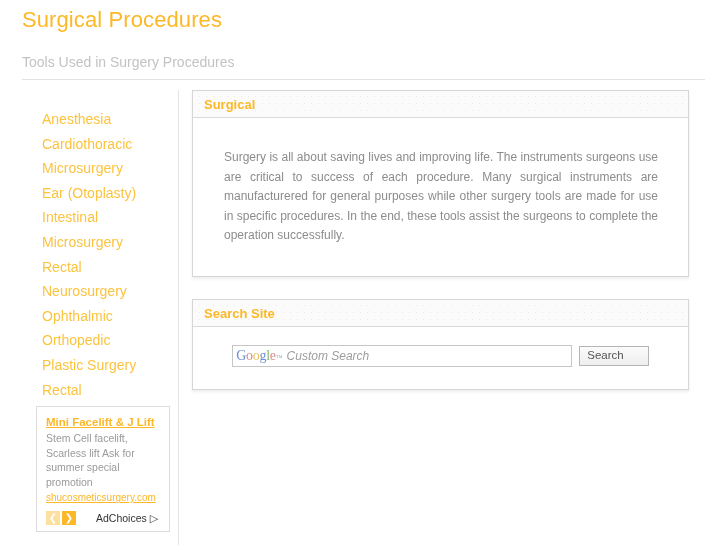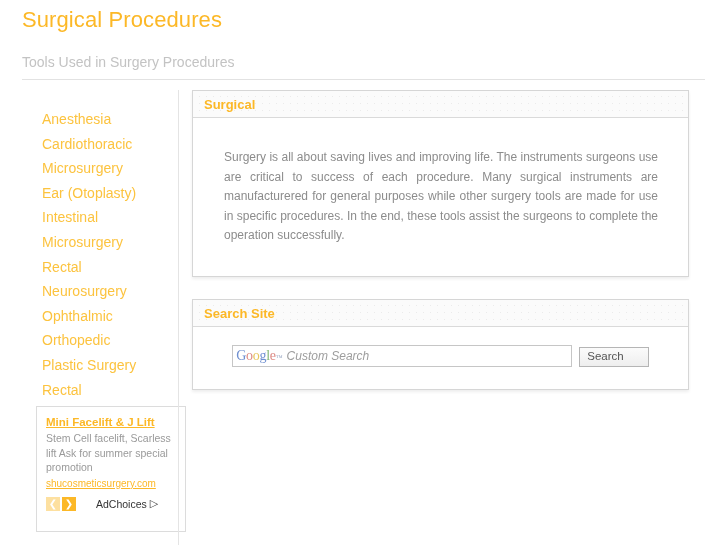--- a/index.html
+++ b/index.html
@@ -131,21 +131,21 @@
   }
 
   
   #search-panel .panel-body {
     padding: 18px 14px 22px 14px;
     text-align: center;
   }
   #search-form {
     display: flex;
     justify-content: center;
-    align-items: flex-end;
+    align-items: center;
   }
   #search-input-wrap {
     width: 332px;
     height: 18px;
     border: 1px solid #c6c6c6;
     background: #ffffff;
     display: flex;
     align-items: center;
     padding: 1px 3px;
   }
@@ -187,21 +187,21 @@
     padding: 2px 24px 3px 7px;
     line-height: 13px;
     cursor: pointer;
   }
 
   
   #ad-box {
     position: absolute;
     left: 36px;
     top: 316px;
-    width: 150px;
+    width: 134px;
     height: 126px;
     border: 1px solid #dcdcdc;
     background: #ffffff;
     box-sizing: border-box;
     padding: 8px 7px 0 9px;
   }
   #ad-title {
     display: block;
     font-size: 11.5px;
     font-weight: bold;

